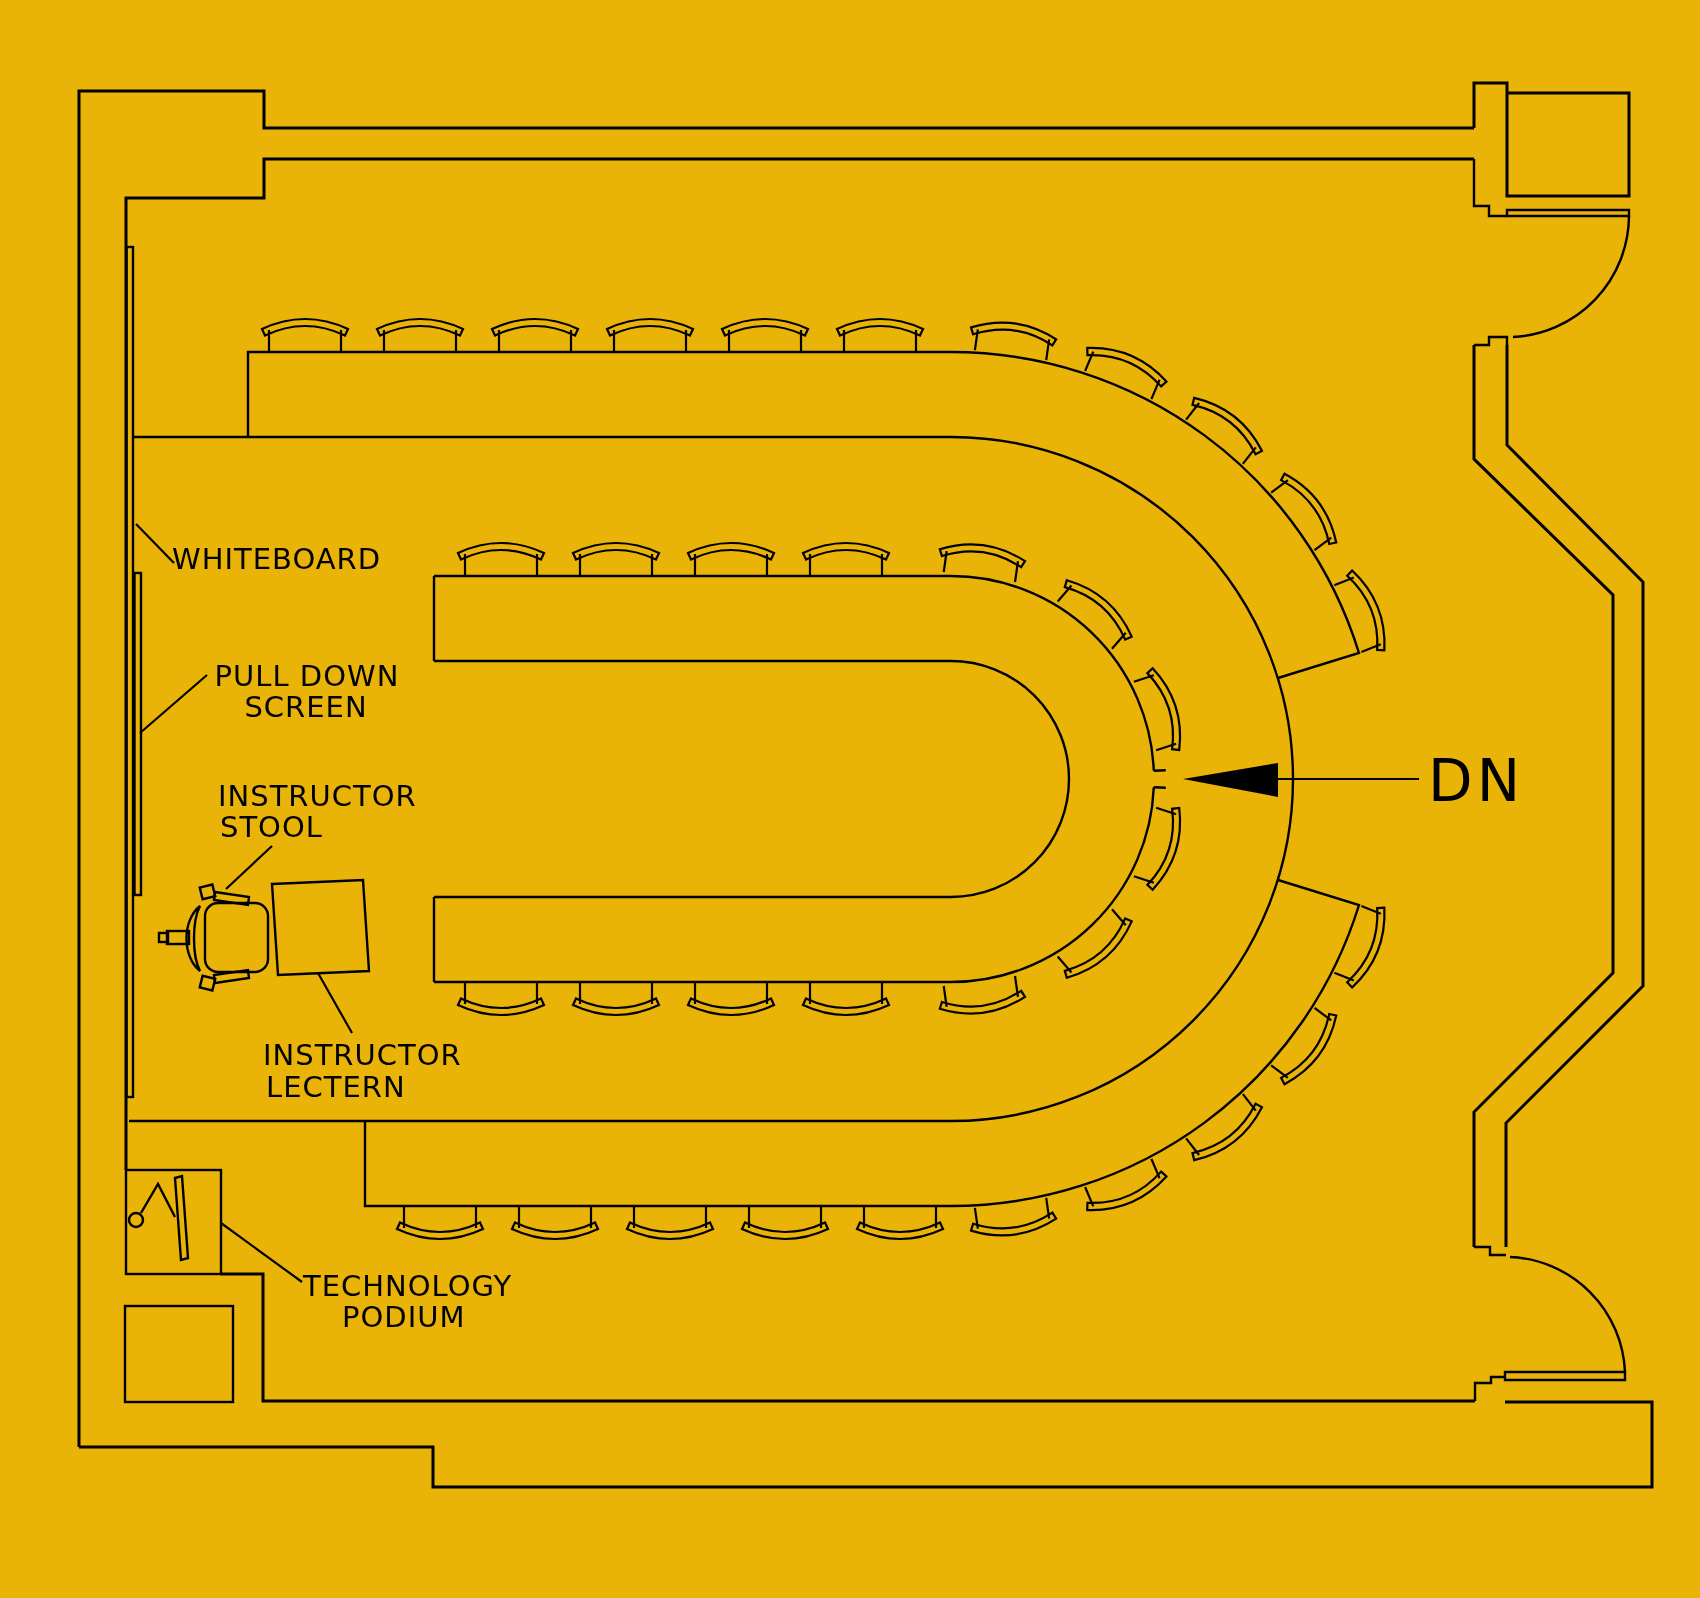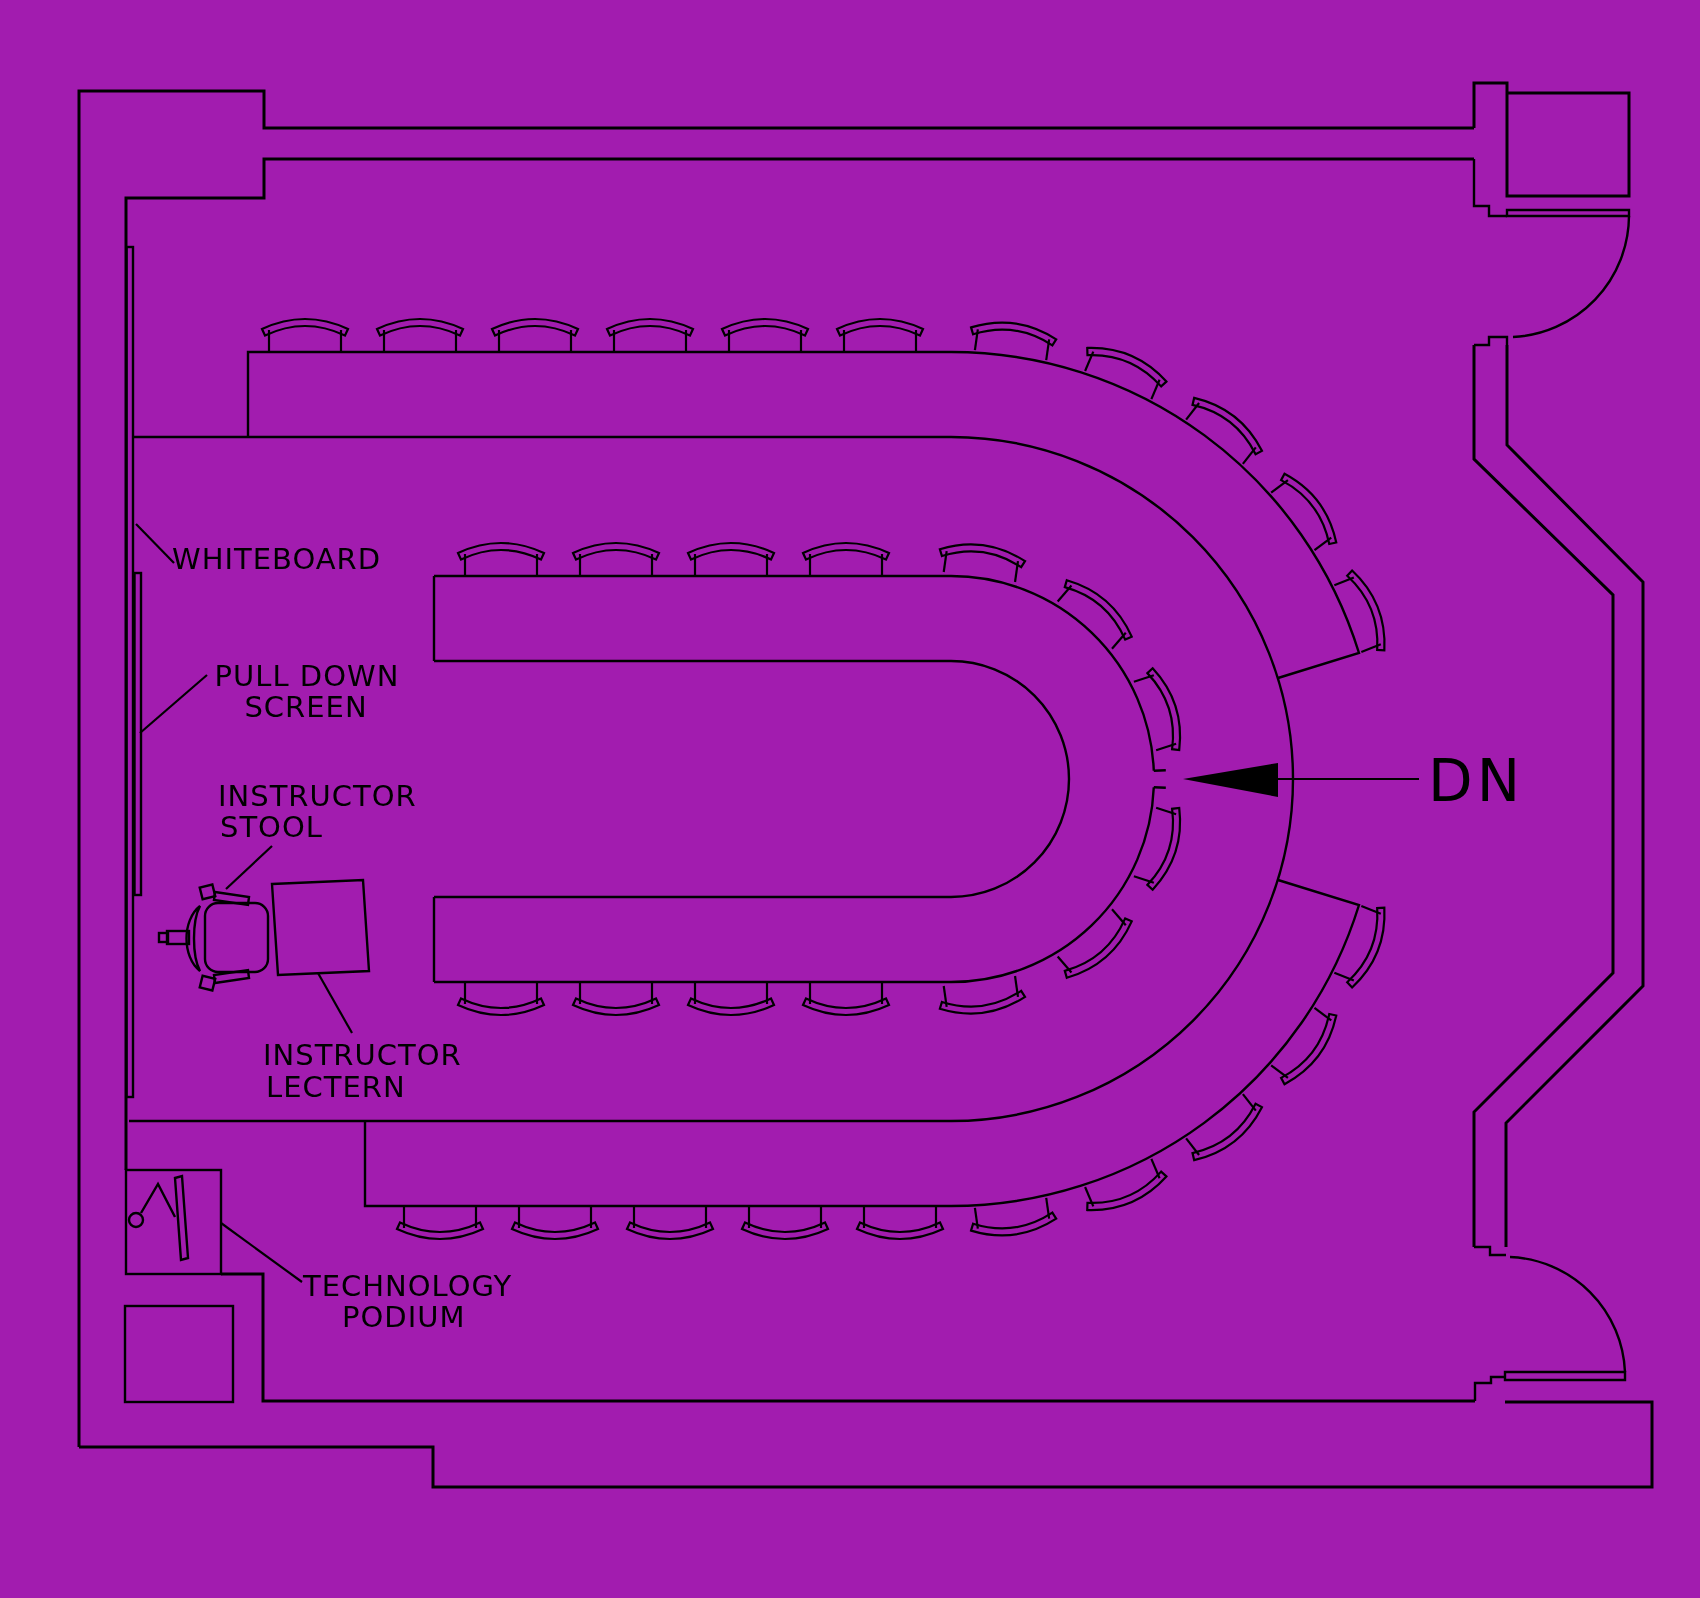--- a/index.html
+++ b/index.html
@@ -1,16 +1,16 @@
 <!DOCTYPE html>
 <html><head>
 <meta charset="utf-8">
 <style>
   html,body{margin:0;padding:0;background:#ffffff;}
-  .stage{position:relative;width:1700px;height:1598px;background:#a21caf;}
+  .stage{position:relative;width:1700px;height:1598px;background:#eab308;}
   svg{display:block;}
   .wall{fill:none;stroke:#000;stroke-width:3;stroke-linejoin:miter;stroke-linecap:butt;}
   .furn{fill:none;stroke:#000;stroke-width:2.4;stroke-linejoin:miter;}
   .chair-ln{fill:none;stroke:#000;stroke-width:2.2;}
   .leader{fill:none;stroke:#000;stroke-width:2.2;}
   .door{fill:none;stroke:#000;stroke-width:2.4;}
   .solid{fill:#000;stroke:none;}
   .lbl{font-family:"DejaVu Sans",sans-serif;font-size:29px;letter-spacing:1px;fill:#000;}
   .lbl-big{font-family:"DejaVu Sans",sans-serif;font-size:58px;letter-spacing:4px;fill:#000;}
 </style>

